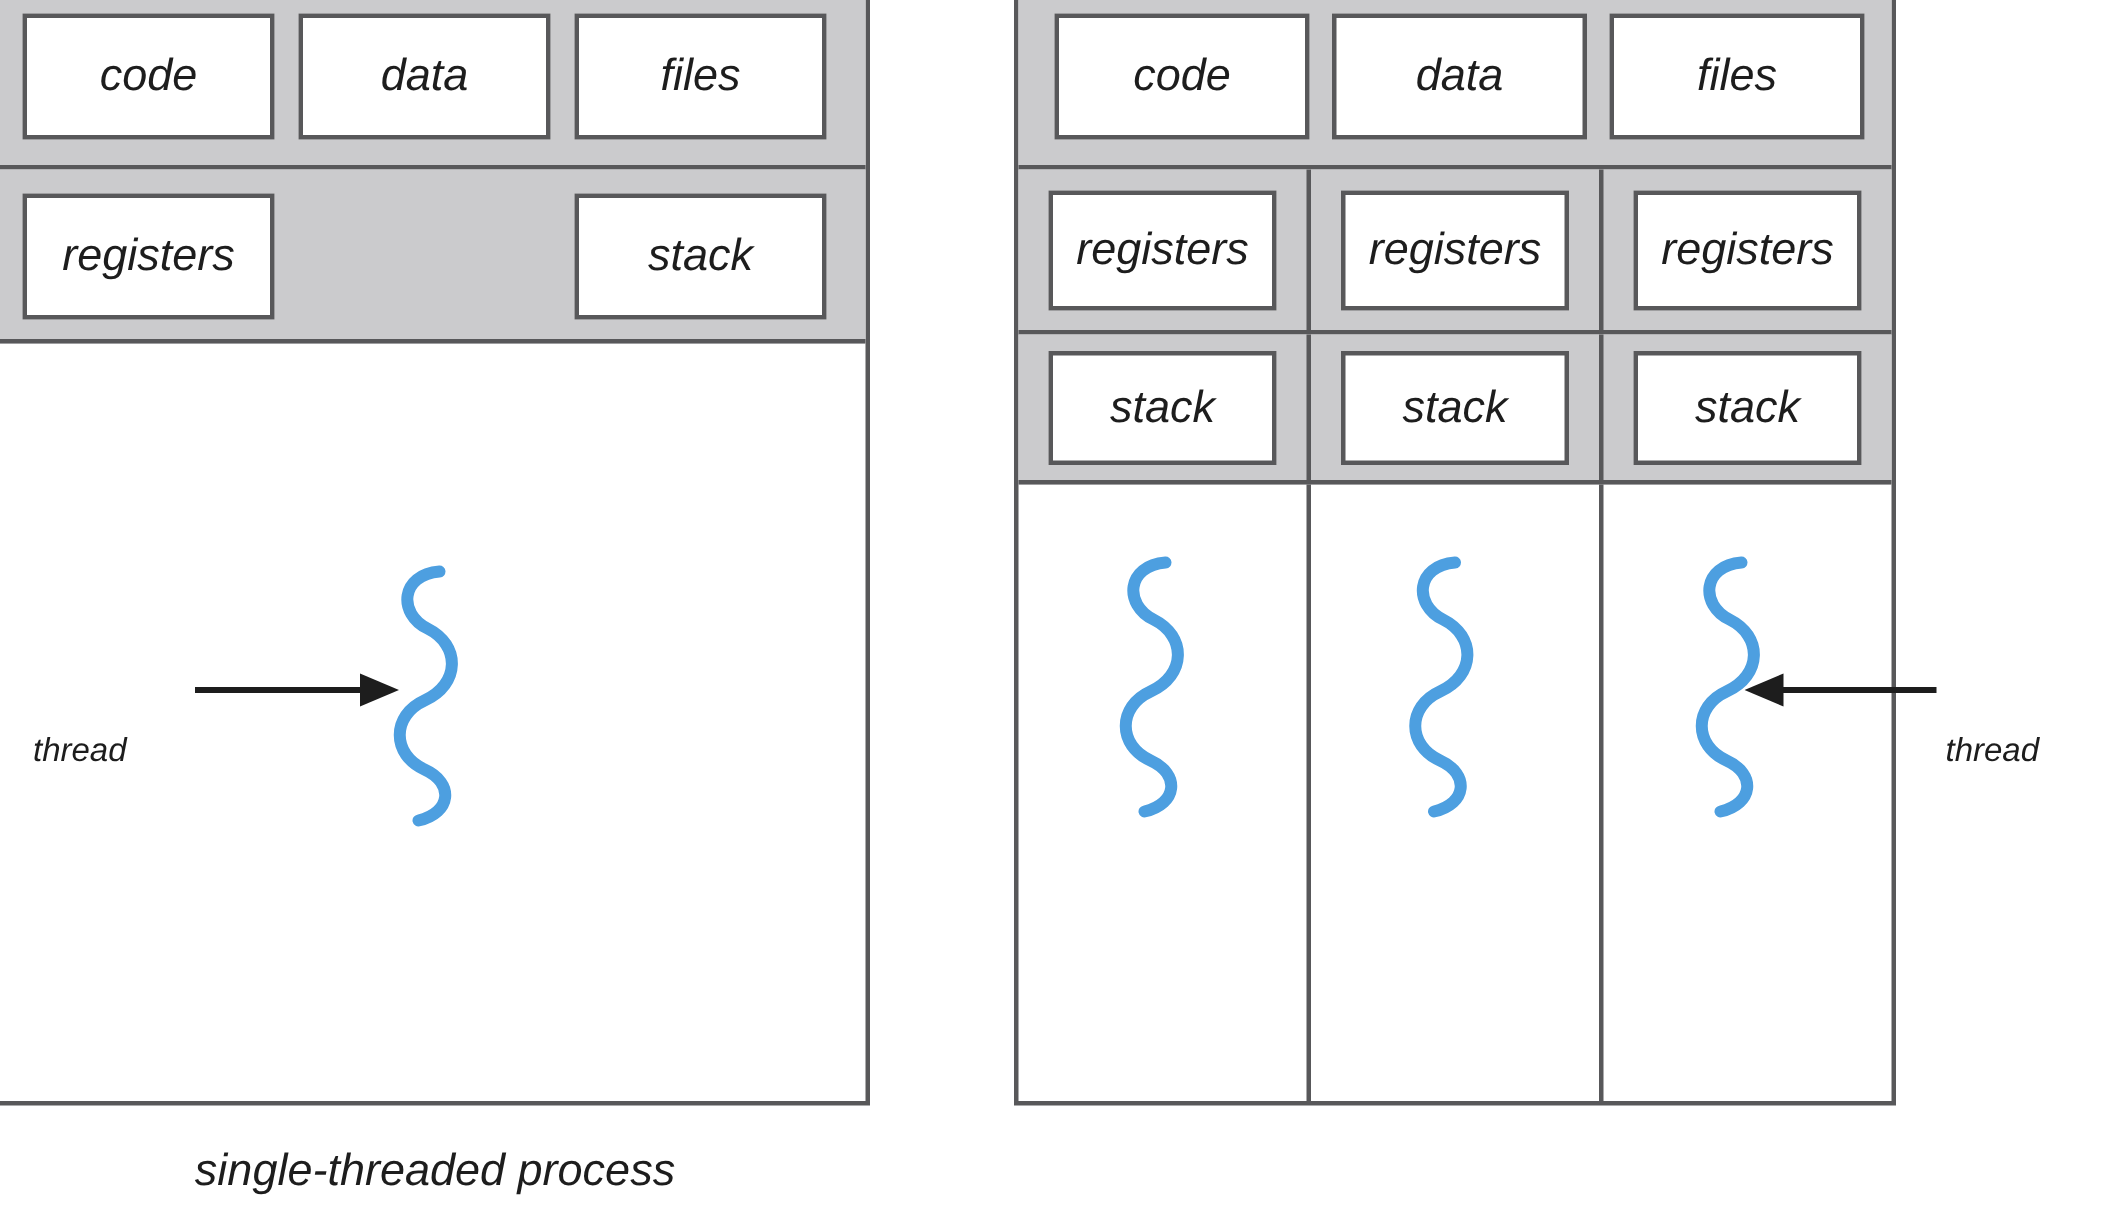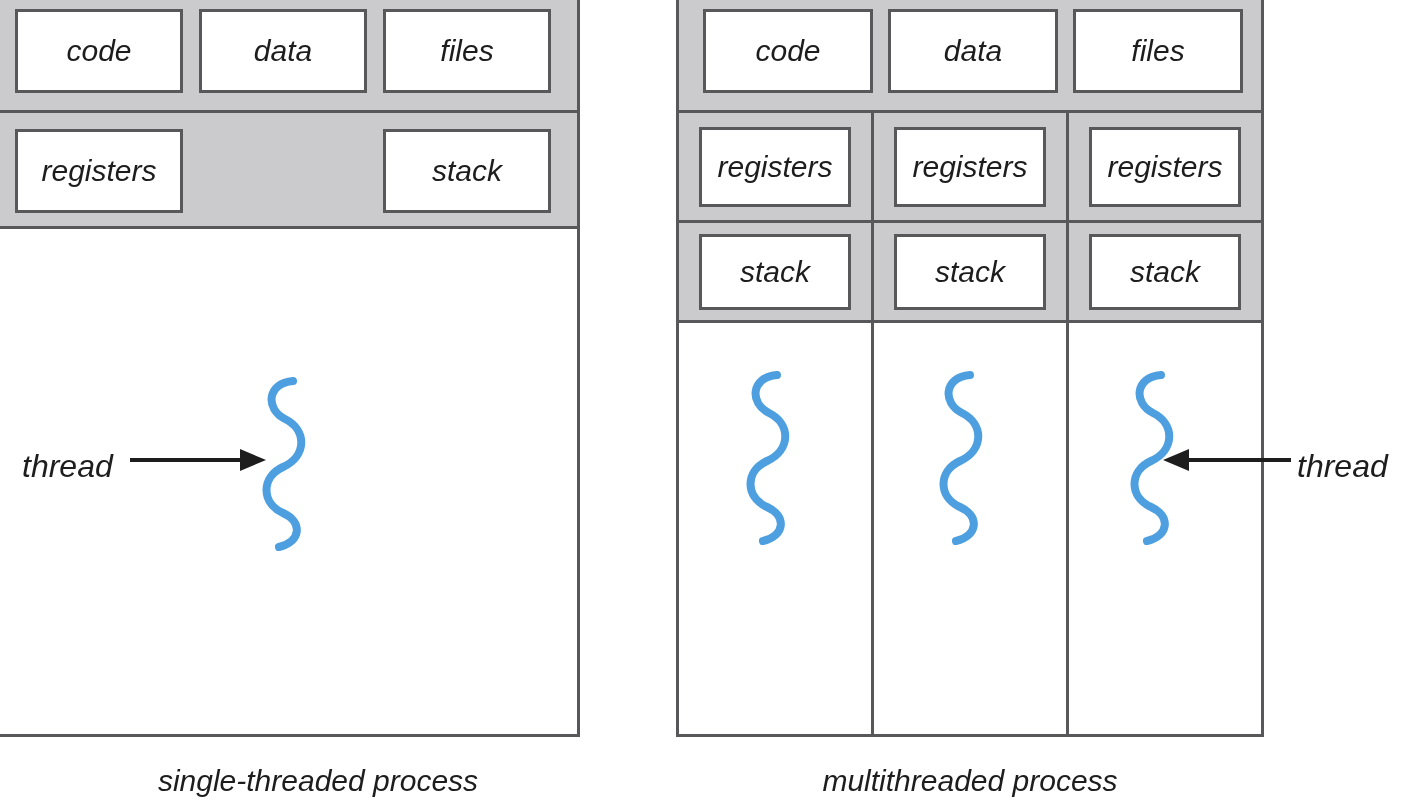--- a/index.html
+++ b/index.html
@@ -155,42 +155,43 @@
 
   
   .squiggle {
     position: absolute;
     pointer-events: none;
   }
 
   
   .thread-label {
     position: absolute;
-    font-size: 32px;
+    font-size: 22px;
     line-height: 1;
     color: #1d1d1d;
     white-space: nowrap;
+    margin-top: 39px;
   }
   .thread-label-left  { left: 22px;  top: 450px; }
   .thread-label-right { left: 1297px; top: 450px; }
 
   .arrow-svg { position: absolute; }
   .arrow-left-svg  { left: 128px;  top: 440px; }
   .arrow-right-svg { left: 1163px; top: 440px; }
 
   
   .caption {
     position: absolute;
     font-size: 30px;
     line-height: 1;
     color: #1d1d1d;
     white-space: nowrap;
     text-align: center;
   }
-  .caption-left  { top: 766px; left: 0;   width: 580px; margin-left: 28px; }
+  .caption-left  { top: 766px; left: 0;   width: 580px; }
   .caption-right { top: 766px; left: 676px; width: 588px; }
 </style>
 </head>
 <body>
 
 <div class="stage">
 
   <div class="panel panel-left">
 
     <div class="band band-top band-sep-bottom">
@@ -299,15 +300,14 @@
 
   <svg class="arrow-svg arrow-right-svg" width="130" height="40" viewBox="0 0 130 40">
     <line x1="128" y1="20" x2="16" y2="20" stroke="#1d1d1d" stroke-width="4"></line>
     <polygon points="0,20 26,9 26,31" fill="#1d1d1d"></polygon>
   </svg>
 
   <span class="thread-label thread-label-right">thread</span>
 
   <div class="caption caption-left">single-threaded process</div>
 
-  <div class="caption caption-right">multithreaded process</div>
 
 </div>
 
 </body></html>

